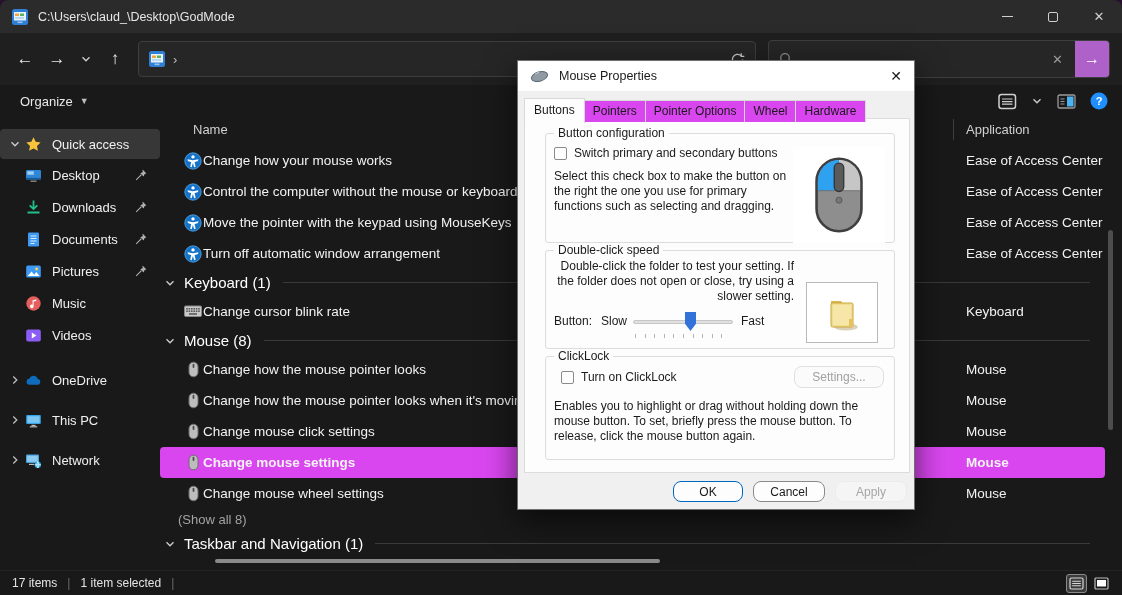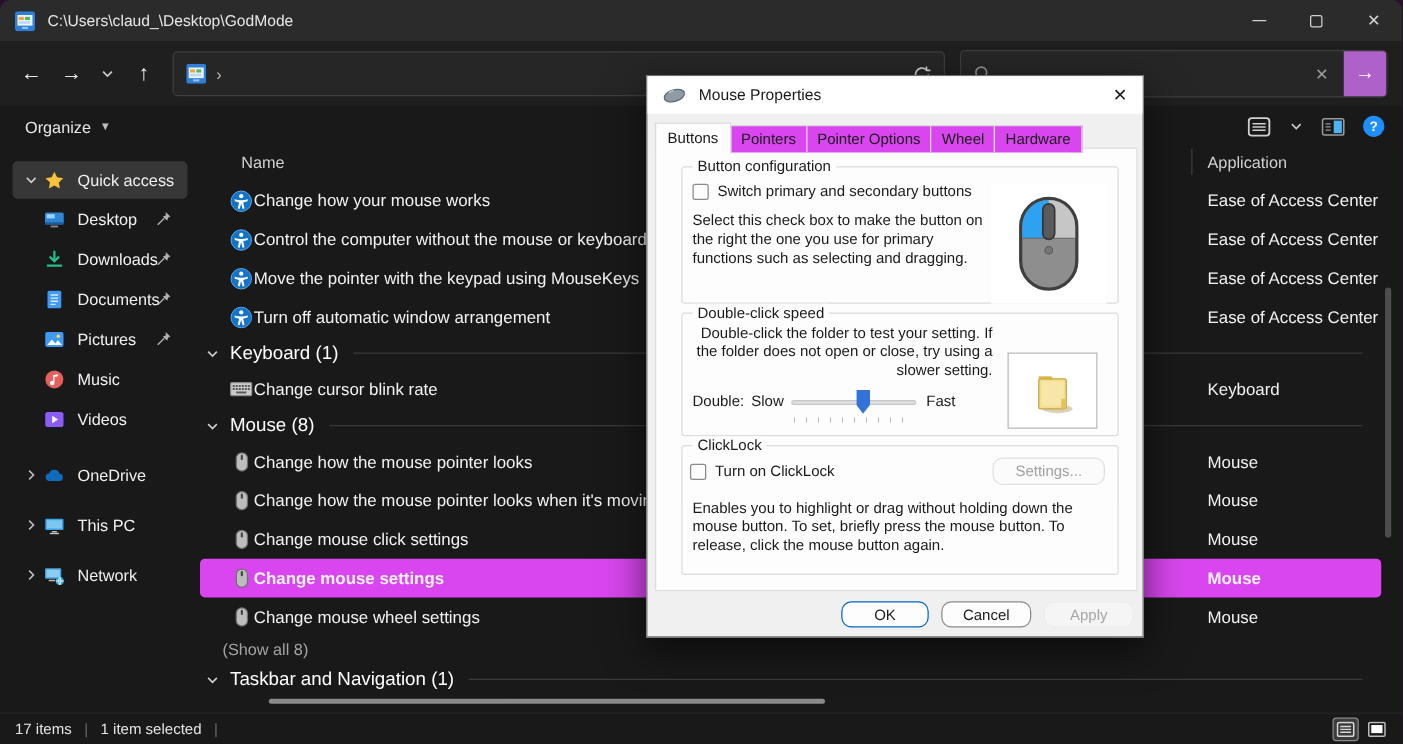--- a/index.html
+++ b/index.html
@@ -34,21 +34,21 @@
   .toolbar { height:32px; background:#191919; display:flex; align-items:center; padding:0 14px 0 20px; color:#e8e8e8; font-size:13px; }
   .organize { display:flex; align-items:center; gap:7px; }
   .organize .caret { font-size:9px; color:#bdbdbd; }
   .toolbar-right { margin-left:auto; display:flex; align-items:center; gap:14px; }
   .tbico { display:inline-flex; align-items:center; }
 
   
   .main { position:absolute; top:117px; left:0; right:0; bottom:25px; display:flex; }
 
   .sidebar { width:160px; padding-top:12px; flex-shrink:0; }
-  .sb-row { height:32px; display:flex; align-items:center; color:#f0f0f0; font-size:13px; padding-left:6px; margin:0 10px; border-radius:4px; position:relative; }
+  .sb-row { height:32px; display:flex; align-items:center; color:#f0f0f0; font-size:13px; padding-left:6px; margin:0 0; border-radius:4px; position:relative; }
   .sb-row.root { height:40px; }
   .sb-row.qa { height:30px; }
   .sb-row.sel { background:#373737; }
   .sb-row .chev { width:18px; display:inline-flex; justify-content:center; flex-shrink:0; }
   .sb-row.indent { padding-left:24px; }
   .sb-row .sico { width:18px; height:18px; display:inline-flex; margin-right:10px; flex-shrink:0; align-items:center; justify-content:center; }
   .sb-row .pin { position:absolute; right:12px; display:inline-flex; }
 
   .content { position:relative; flex:1; }
   .colheaders { height:28px; position:relative; color:#d0d0d0; font-size:13px; }
@@ -585,21 +585,21 @@
           <rect x="38.5" y="9" width="11" height="33" rx="5.5" fill="#5a5a5a" stroke="#333" stroke-width="1.5"></rect>
           <circle cx="44" cy="52" r="3.5" fill="#777" stroke="#555"></circle>
         </svg>
       </div>
     </div>
 
     <div class="groupbox g2">
       <span class="legend">Double-click speed</span>
       <div class="desc" style="top:8px; left:8px; width:240px;">Double-click the folder to test your setting. If the folder does not open or close, try using a slower setting.</div>
       <div class="speedrow">
-        <span class="sp-label">Double:</span>
+        <span class="sp-label">Button:</span>
         <span class="sp-slow">Slow</span>
         <div class="slider">
           <div class="track"></div>
           <div class="thumb" style="left: calc(57% - 5px);"></div>
           <div class="ticks"></div>
         </div>
         <span class="sp-fast">Fast</span>
       </div>
       <div class="folderbox">
         <svg width="40" height="40" viewBox="0 0 40 40">
@@ -607,21 +607,21 @@
           <path d="M9 8 l10 0 3 4 -13 0 z" fill="#dcb94f"></path>
           <rect x="9" y="10" width="22" height="24" rx="1.5" fill="#f1dd8d" stroke="#c9a53f"></rect>
           <rect x="11" y="12" width="18" height="20" rx="1" fill="#f6e7a8"></rect>
           <rect x="27" y="26" width="4" height="8" fill="#e4c35f"></rect>
         </svg>
       </div>
     </div>
 
     <div class="groupbox g3">
       <span class="legend">ClickLock</span>
-      <div class="cbrow" style="top:13px; left:6px;">
+      <div class="cbrow" style="top:13px; left:15px;">
         <span class="cb"></span>
         <span>Turn on ClickLock</span>
       </div>
       <div class="dlg-btn settings-btn">Settings...</div>
       <div class="desc" style="top:42px; left:8px; width:334px;">Enables you to highlight or drag without holding down the mouse button. To set, briefly press the mouse button. To release, click the mouse button again.</div>
     </div>
 
   </div>
   <div class="dlg-footer">
     <div class="dlg-btn fbtn ok">OK</div>

